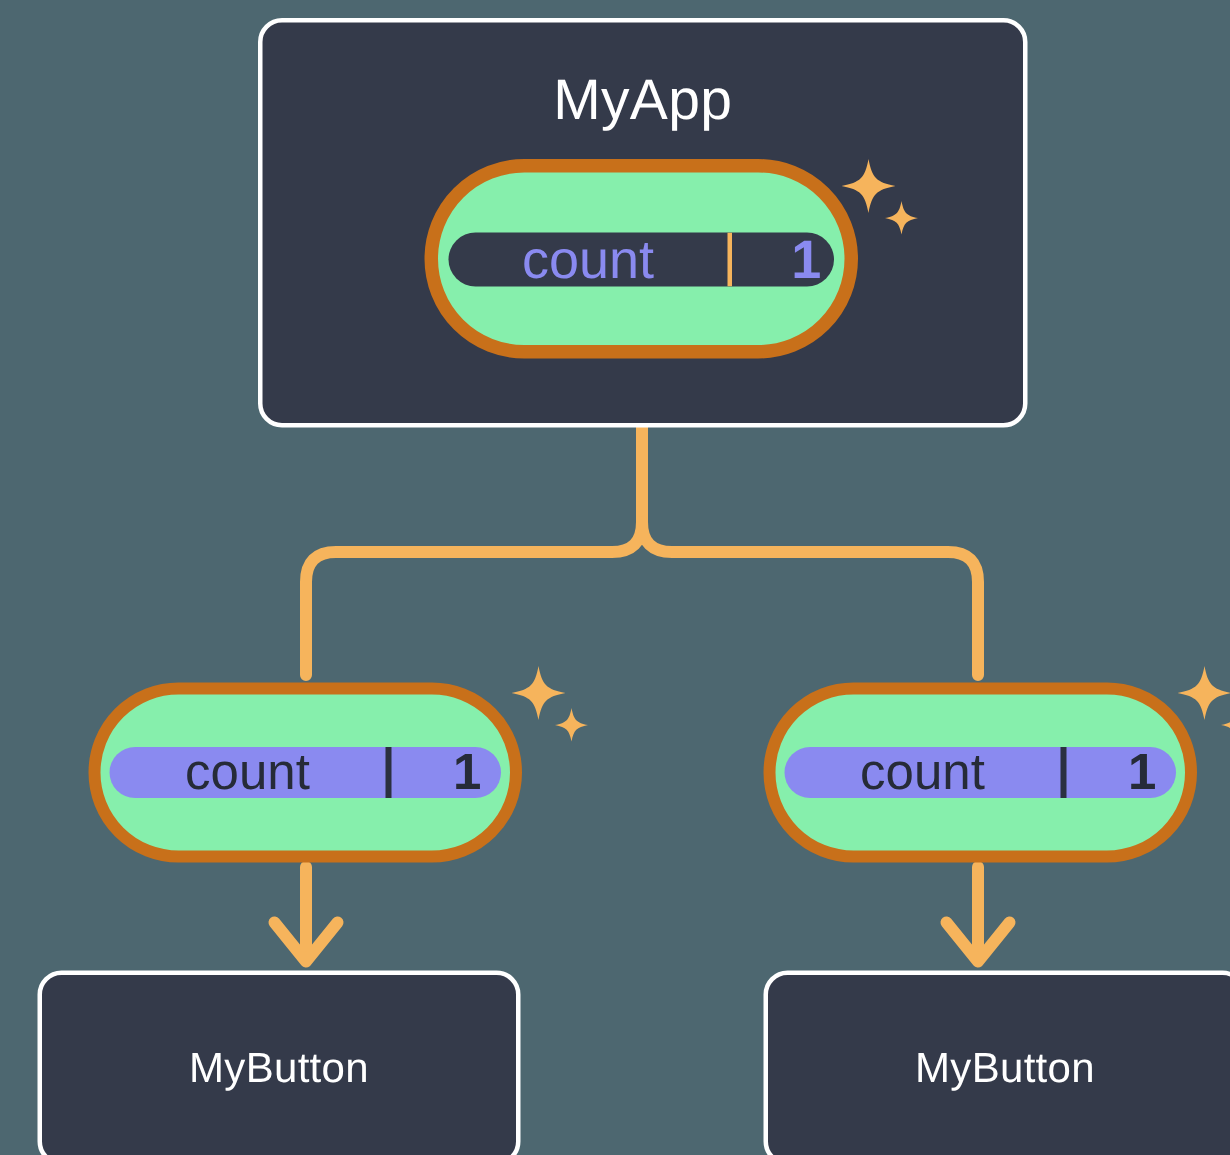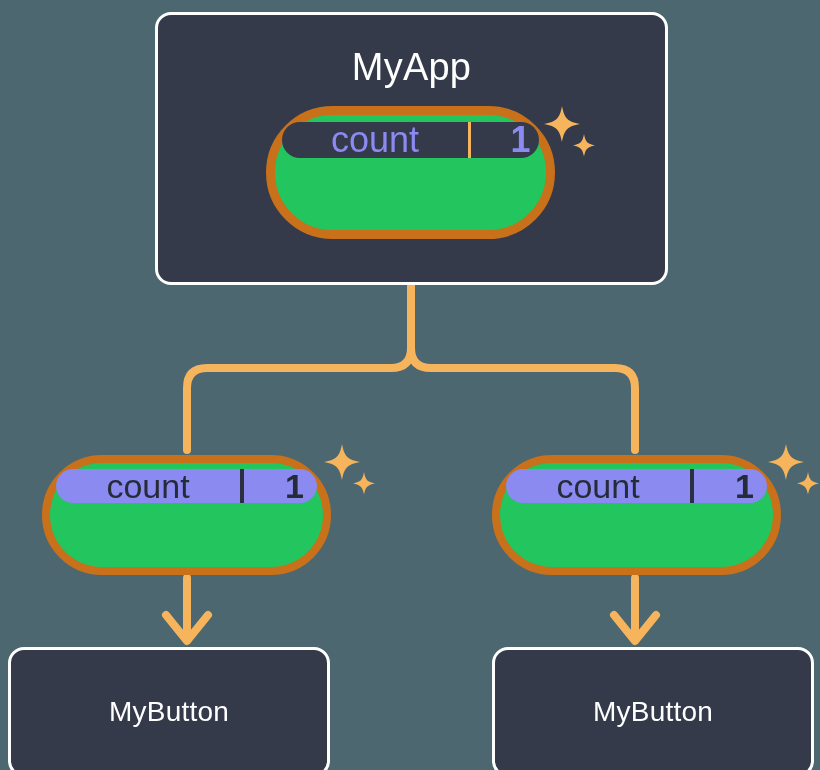--- a/index.html
+++ b/index.html
@@ -10,21 +10,21 @@
   body {
     width: 820px;
     height: 770px;
     background: #4d6770;
     font-family: "Liberation Sans", sans-serif;
     overflow: hidden;
     position: relative;
   }
   #stage {
     position: absolute;
-    left: 0; top: 0;
+    left: 17px; top: 0;
     width: 745px;
     height: 770px;
   }
 
   
   #wires {
     position: absolute;
     left: 0; top: 0;
     width: 820px;
     height: 770px;
@@ -81,25 +81,25 @@
   .button-box .component-title {
     font-size: 28px;
   }
 
   
   .signal-pill {
     position: absolute;
     z-index: 3;
     box-sizing: border-box;
     display: flex;
-    align-items: flex-start;
+    align-items: center;
     border-radius: 999px;
     
     border: 9px solid #c8701a;
-    background: #22c55e;
+    background: #86efac;
     padding: 7px;
   }
   .pill-body {
     display: flex;
     align-items: stretch;
     flex: 1 1 auto;
     border-radius: 999px;
     overflow: hidden;
   }
   .pill-cell {

